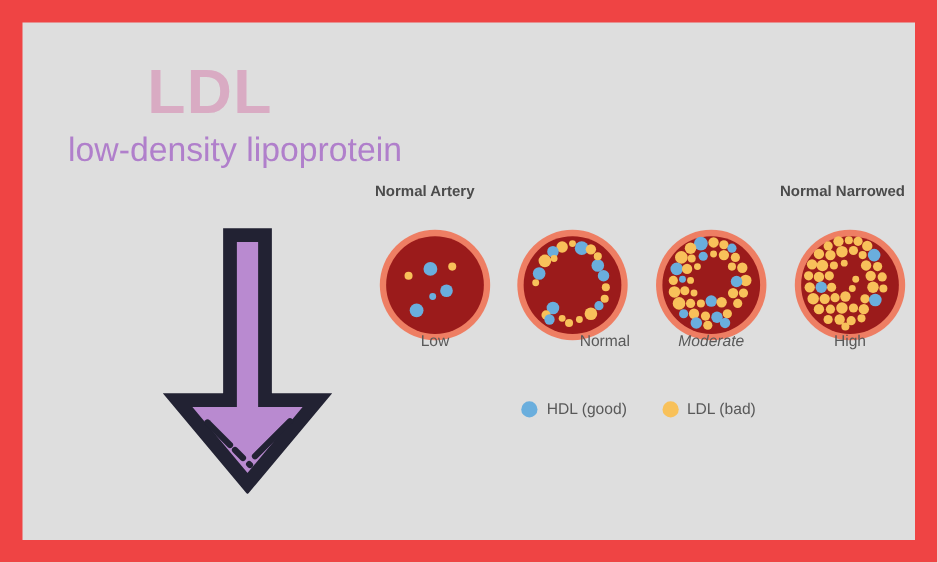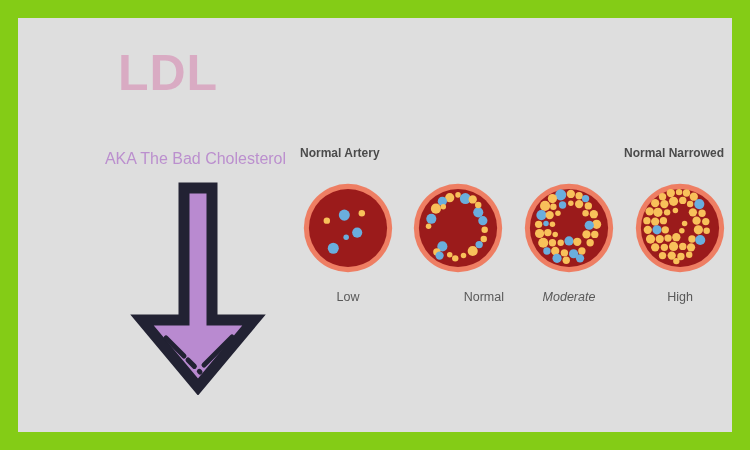--- a/index.html
+++ b/index.html
@@ -92,21 +92,21 @@
     width: 92px;
     height: 92px;
   }
   .a0 { left: 12px; }
   .a1 { left: 122px; }
   .a2 { left: 233px; }
   .a3 { left: 344px; }
 
   .alabel {
     position: absolute;
-    top: 150px;
+    top: 126px;
     width: 92px;
     text-align: center;
     font-size: 12.5px;
     color: #595959;
   }
   .l0 { left: 12px; }
   .l1 { left: 122px; text-align: right; }
   .l2 { left: 233px; font-style: italic; }
   .l3 { left: 344px; }
 
@@ -132,27 +132,27 @@
     display: block;
   }
   .legend-text {
     font-size: 12.5px;
     color: #595959;
   }
 </style>
 </head>
 <body>
 
-<div id="infographic" style="background: #84cc16;">
+<div id="infographic" style="background: #ef4444;">
   <div id="canvas" style="background: rgb(222, 222, 222);">
 
     <div class="title-main">LDL</div>
 
-
-    <div class="title-aka">AKA The Bad Cholesterol</div>
+    <div class="title-sub">low-density lipoprotein</div>
+
 
     <div class="arrow-wrap">
       <svg width="140" height="215" viewBox="0 0 140 215">
         <polygon points="56,8 84,8 84,140 126,140 70,207 14,140 56,140" fill="#b98ad0" stroke="#222233" stroke-width="11" stroke-linejoin="miter"></polygon>
         <line x1="38" y1="158" x2="56" y2="176" stroke="#222233" stroke-width="5" stroke-linecap="round"></line>
         <line x1="60" y1="180" x2="72" y2="192" stroke="#222233" stroke-width="5" stroke-linecap="round" stroke-dasharray="9 7"></line>
         <line x1="104" y1="157" x2="76" y2="185" stroke="#222233" stroke-width="5" stroke-linecap="round"></line>
       </svg>
     </div>
 
@@ -289,16 +289,26 @@
             <circle cx="46" cy="86" r="3.5" fill="#f8c15a"></circle>
             <circle cx="55" cy="45" r="3" fill="#f8c15a"></circle>
             <circle cx="52" cy="53" r="3" fill="#f8c15a"></circle>
           </svg></div>
 
       <div class="alabel l0">Low</div>
       <div class="alabel l1">Normal</div>
       <div class="alabel l2">Moderate</div>
       <div class="alabel l3">High</div>
 
+      <div class="legend">
+        <div class="legend-item">
+          <span class="legend-dot" id="legend-dot-hdl" style="background: rgb(106, 174, 221);"></span>
+          <span class="legend-text">HDL (good)</span>
+        </div>
+        <div class="legend-item">
+          <span class="legend-dot" id="legend-dot-ldl" style="background: rgb(248, 193, 90);"></span>
+          <span class="legend-text">LDL (bad)</span>
+        </div>
+      </div>
 
     </div>
   </div>
 </div>
 
 </body></html>

